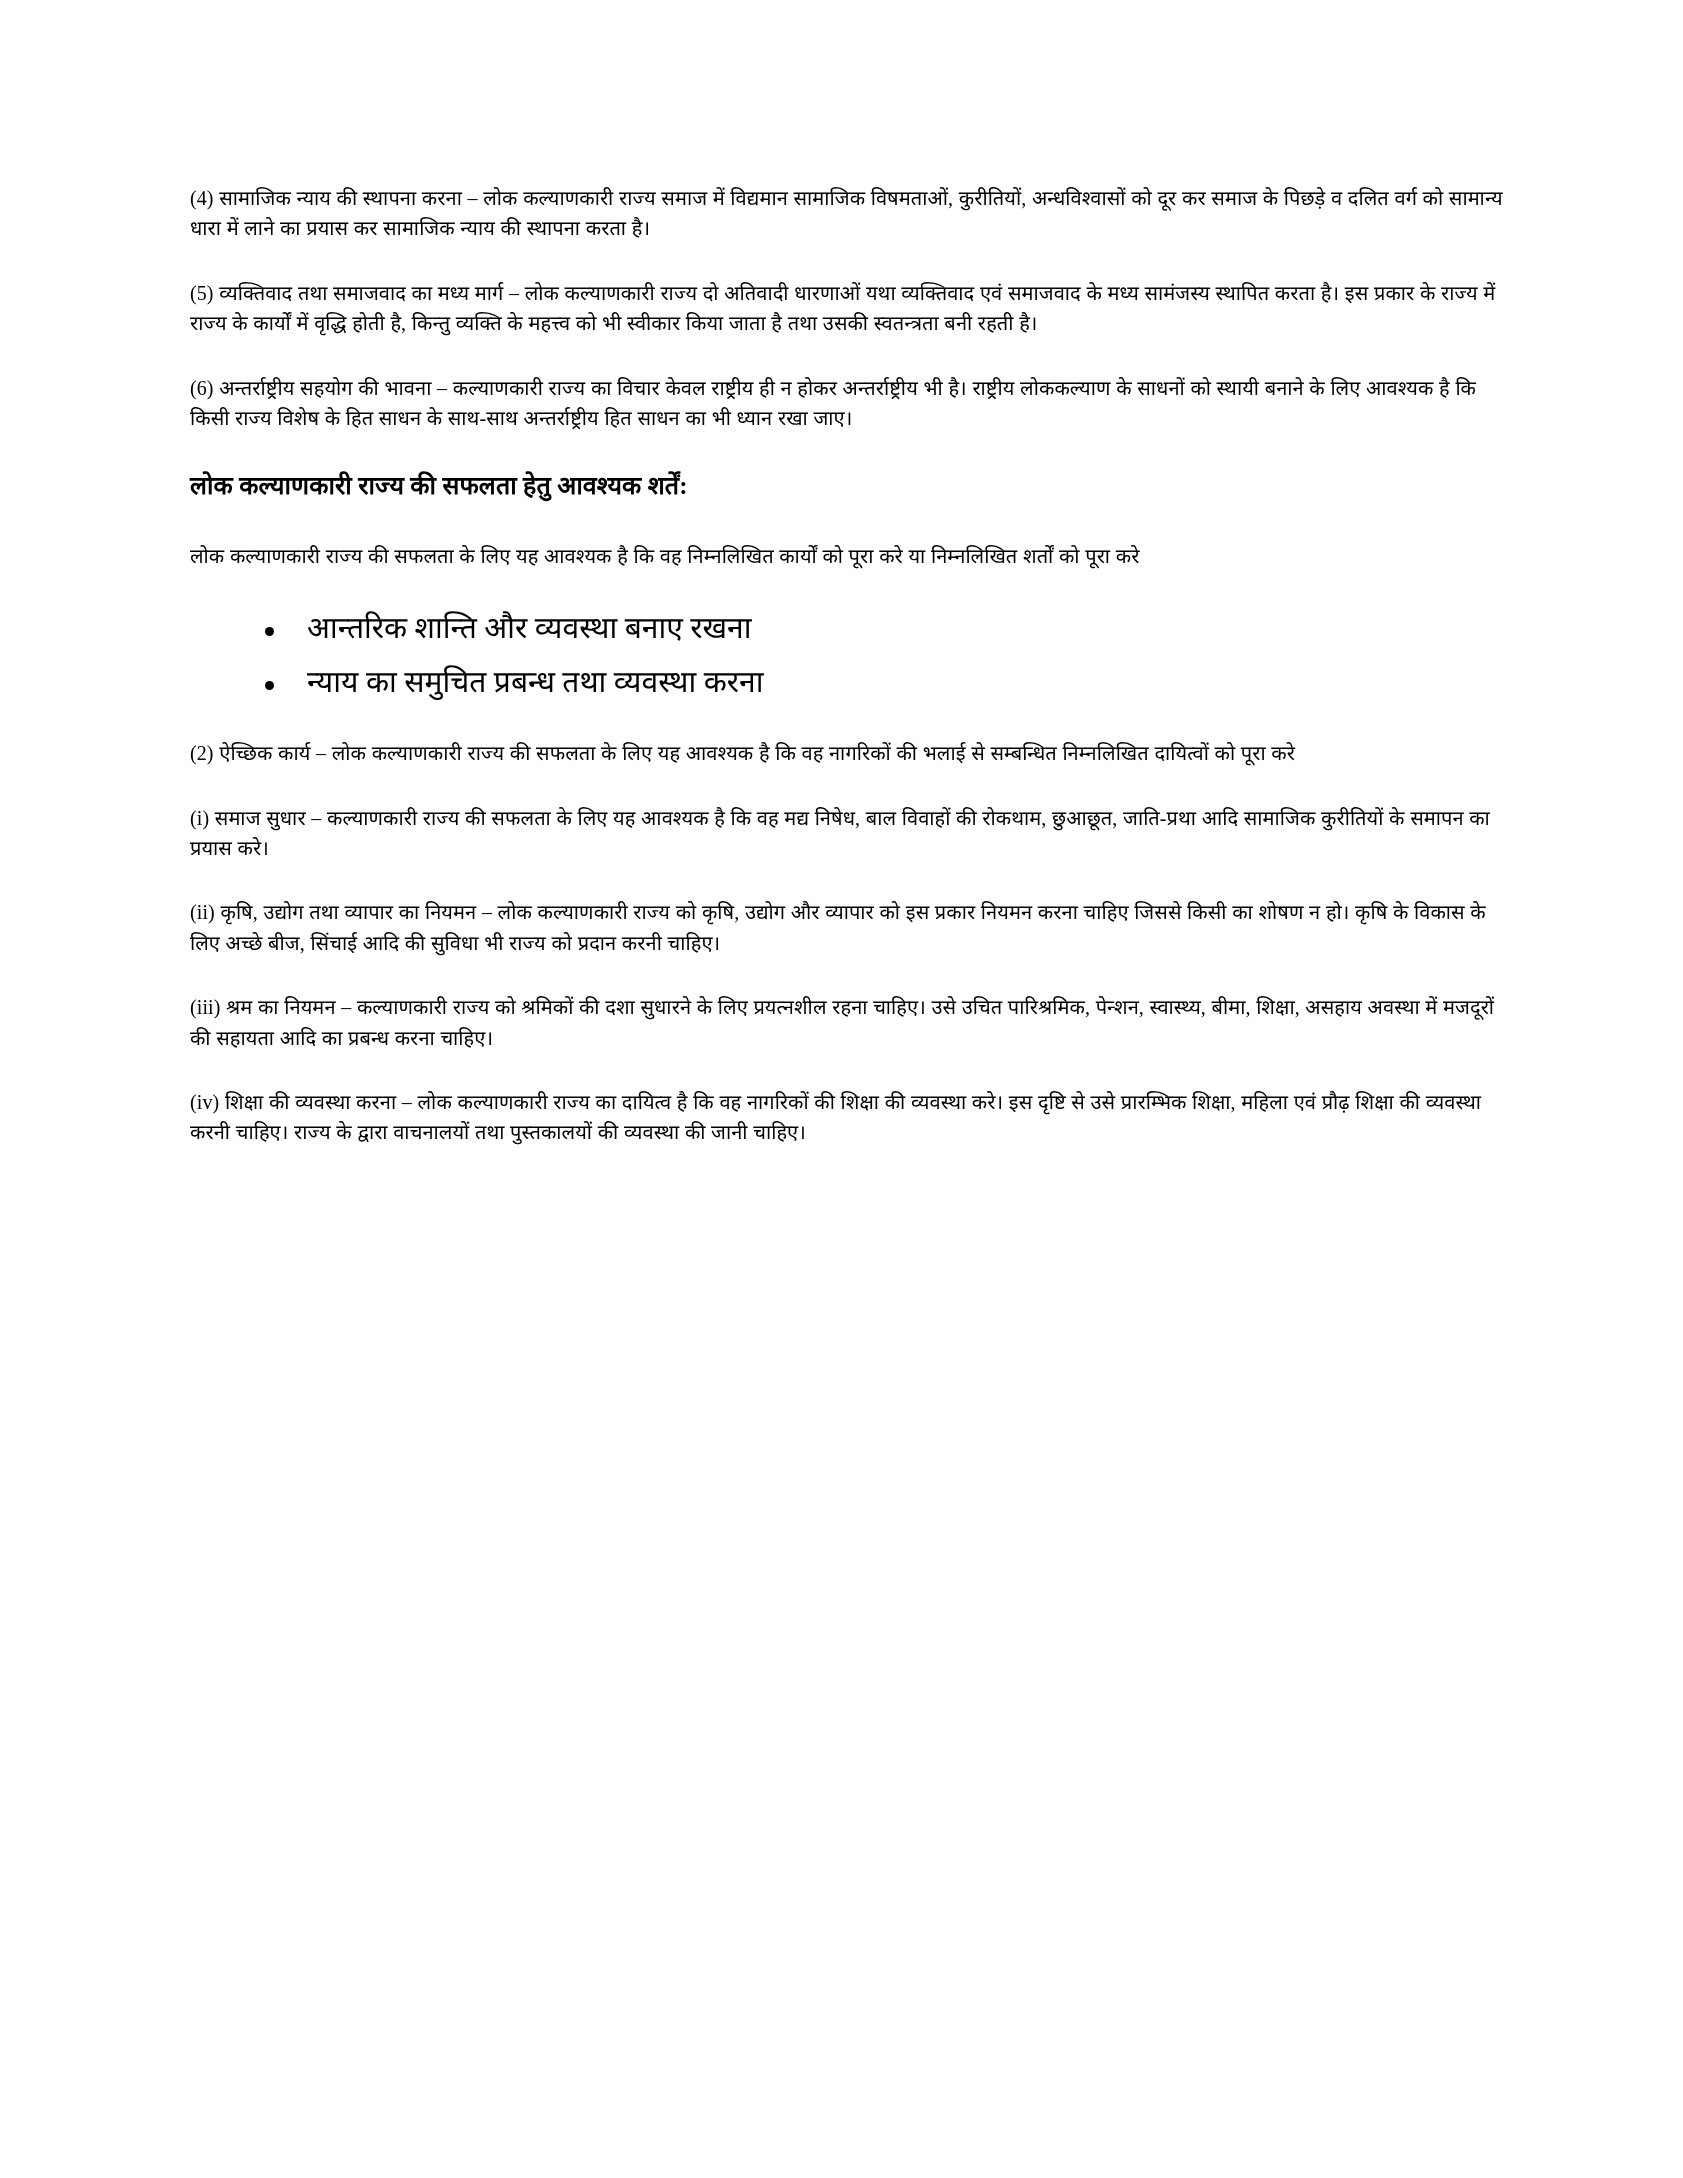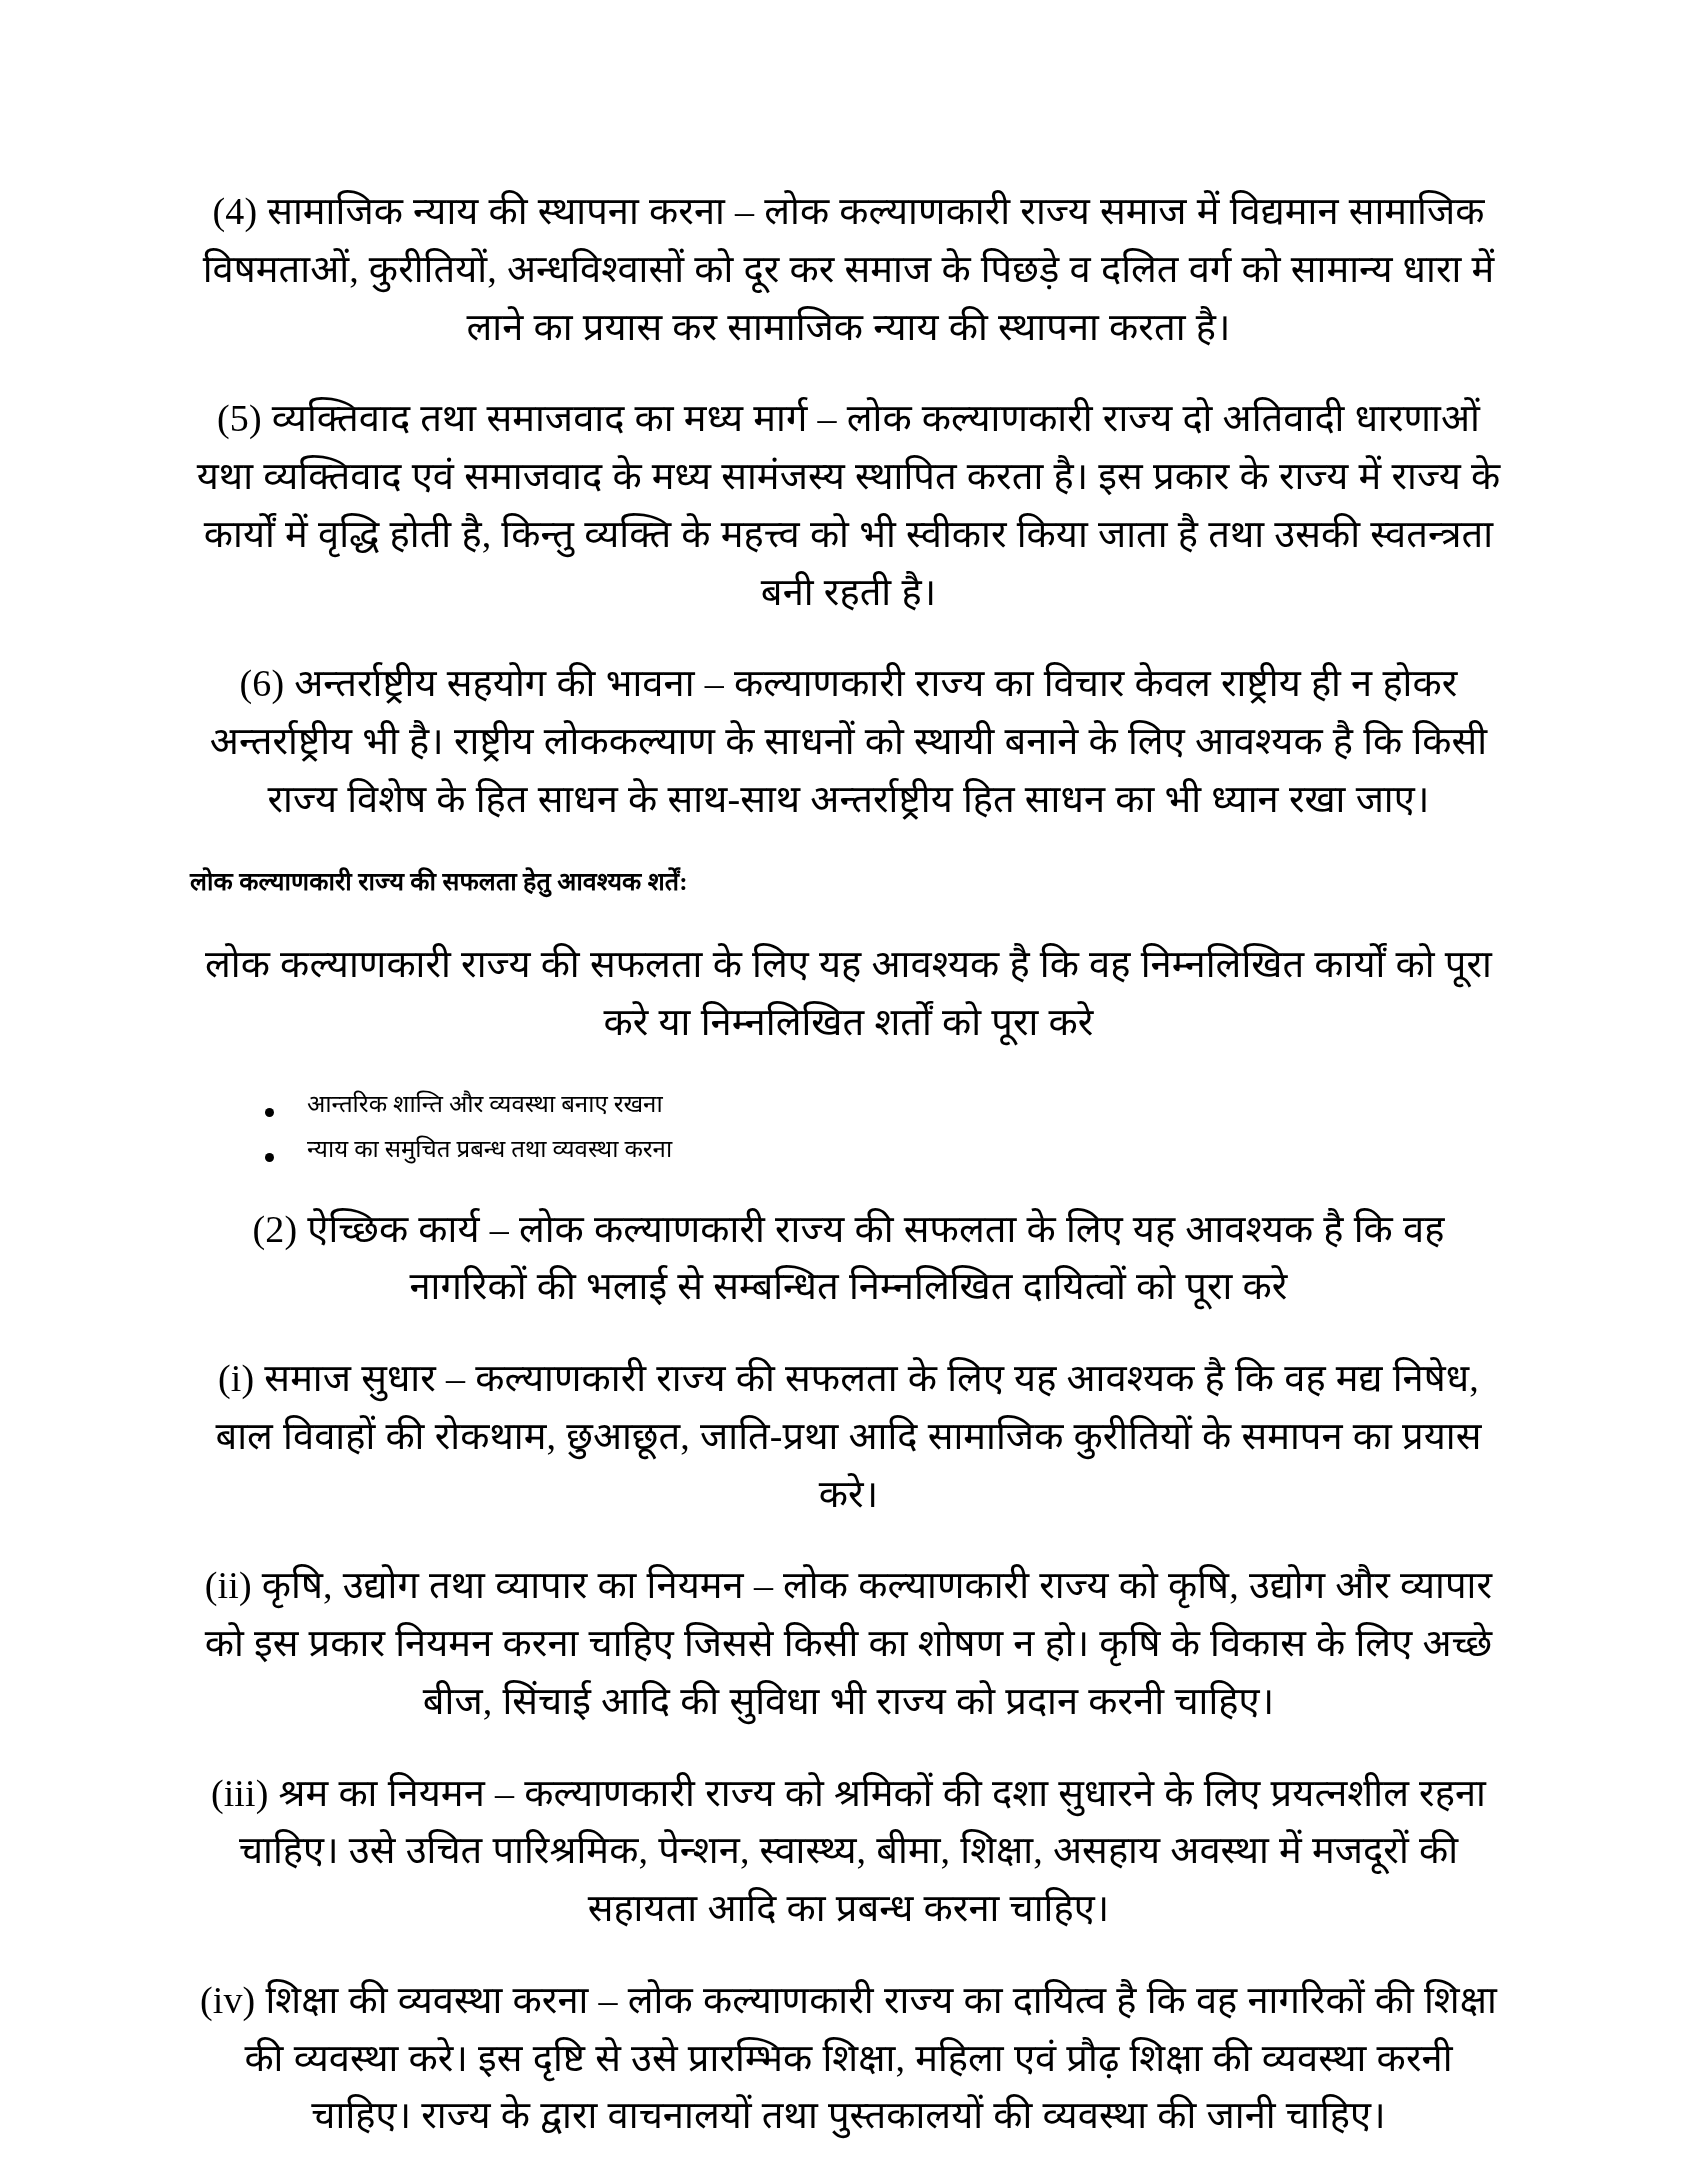--- a/index.html
+++ b/index.html
@@ -21,42 +21,42 @@
     width: 1683px;
     height: 2178px;
     padding: 183px 176px 59px 190px;
     background: #ffffff;
   }
   .doc-body {
     width: 1317px;
   }
   p.para {
     margin: 0 0 34px 0;
-    font-size: 38px;
+    font-size: 20px;
     line-height: 1.52;
-    text-align: center;
+    text-align: left;
     letter-spacing: 0.1px;
     word-spacing: 0.5px;
   }
   h2.section-heading {
     margin: 0 0 36px 0;
     font-size: 25px;
     line-height: 1.5;
     font-weight: bold;
     letter-spacing: 0.1px;
   }
   ul.bullet-list {
     margin: 4px 0 34px 0;
     padding: 0 0 0 75px;
     list-style: none;
   }
   ul.bullet-list li {
     position: relative;
     margin: 6px 0 9px 0;
-    font-size: 24px;
+    font-size: 30px;
     line-height: 1.5;
     padding-left: 42px;
   }
   ul.bullet-list li::before {
     content: "";
     position: absolute;
     left: 0;
     top: 22px;
     width: 9px;
     height: 9px;

